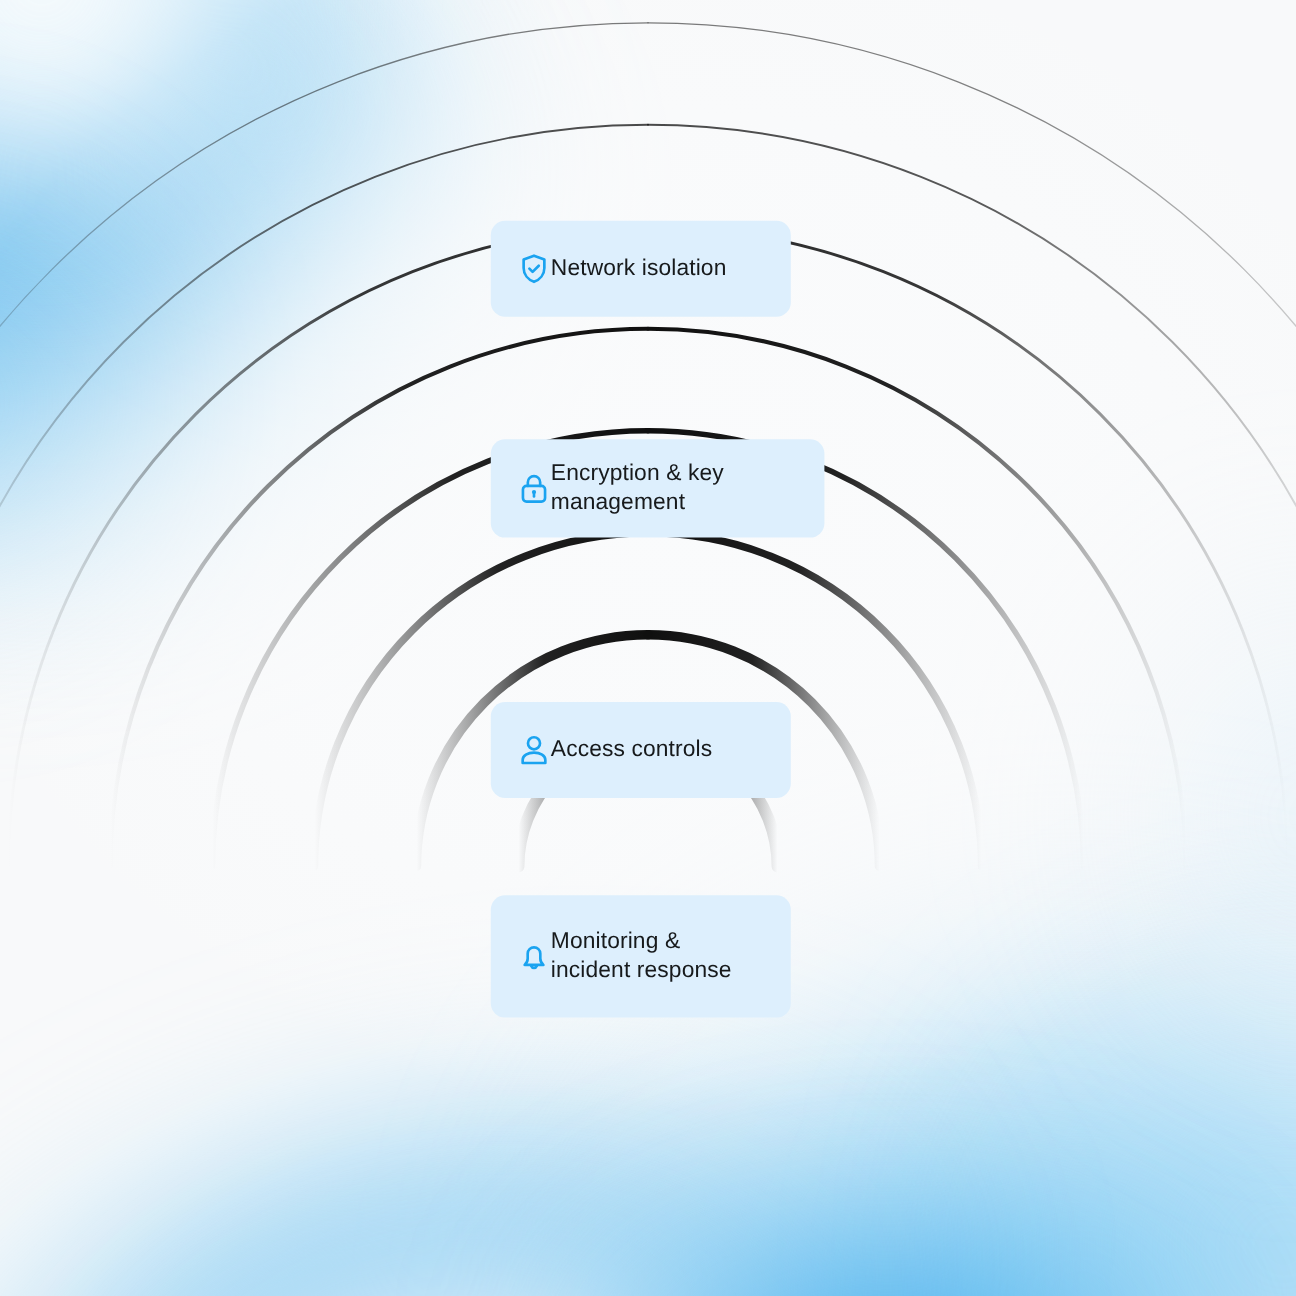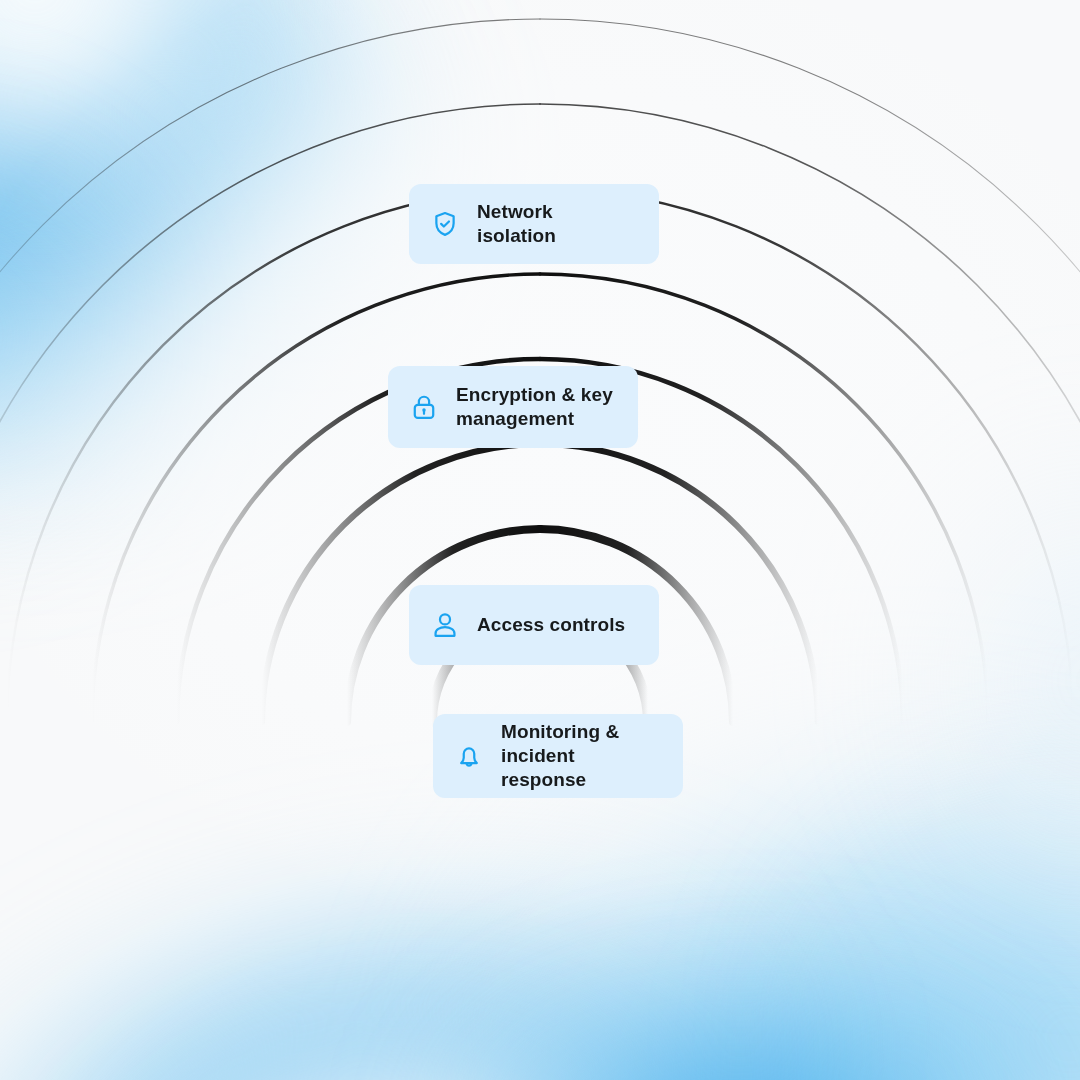--- a/index.html
+++ b/index.html
@@ -91,44 +91,42 @@
   #arcs {
     position: absolute;
     inset: 0;
   }
 
   
   .card {
     position: absolute;
     display: flex;
     align-items: center;
-    gap: 18px;
     box-sizing: border-box;
     padding: 0 22px;
     background: #ddeffd;
     border-radius: 12px;
-    font-weight: bold;
   }
   .card-icon {
     flex: 0 0 auto;
     width: 28px;
     height: 28px;
     display: block;
   }
   .card-label {
     font-size: 19px;
     line-height: 1.28;
     color: #171a1c;
     letter-spacing: 0.1px;
     white-space: pre-line;
   }
   #card-0 { left: 409px; top: 184px;  width: 250px; height: 80px; }
-  #card-1 { left: 388px; top: 366px;  width: 250px; height: 82px; }
+  #card-1 { left: 409px; top: 366px;  width: 278px; height: 82px; }
   #card-2 { left: 409px; top: 552px;  width: 250px; height: 80px; margin-top: 33px; }
-  #card-3 { left: 409px; top: 714px;  width: 250px; height: 84px; margin-left: 24px; }
+  #card-3 { left: 409px; top: 746px;  width: 250px; height: 102px; }
 </style>
 </head>
 <body>
 
 <div id="stage">
 
   <div class="bg-layer">
     <div class="blob blob-br-big"></div>
     <div class="blob blob-br-corner"></div>
     <div class="blob blob-r-edge"></div>

